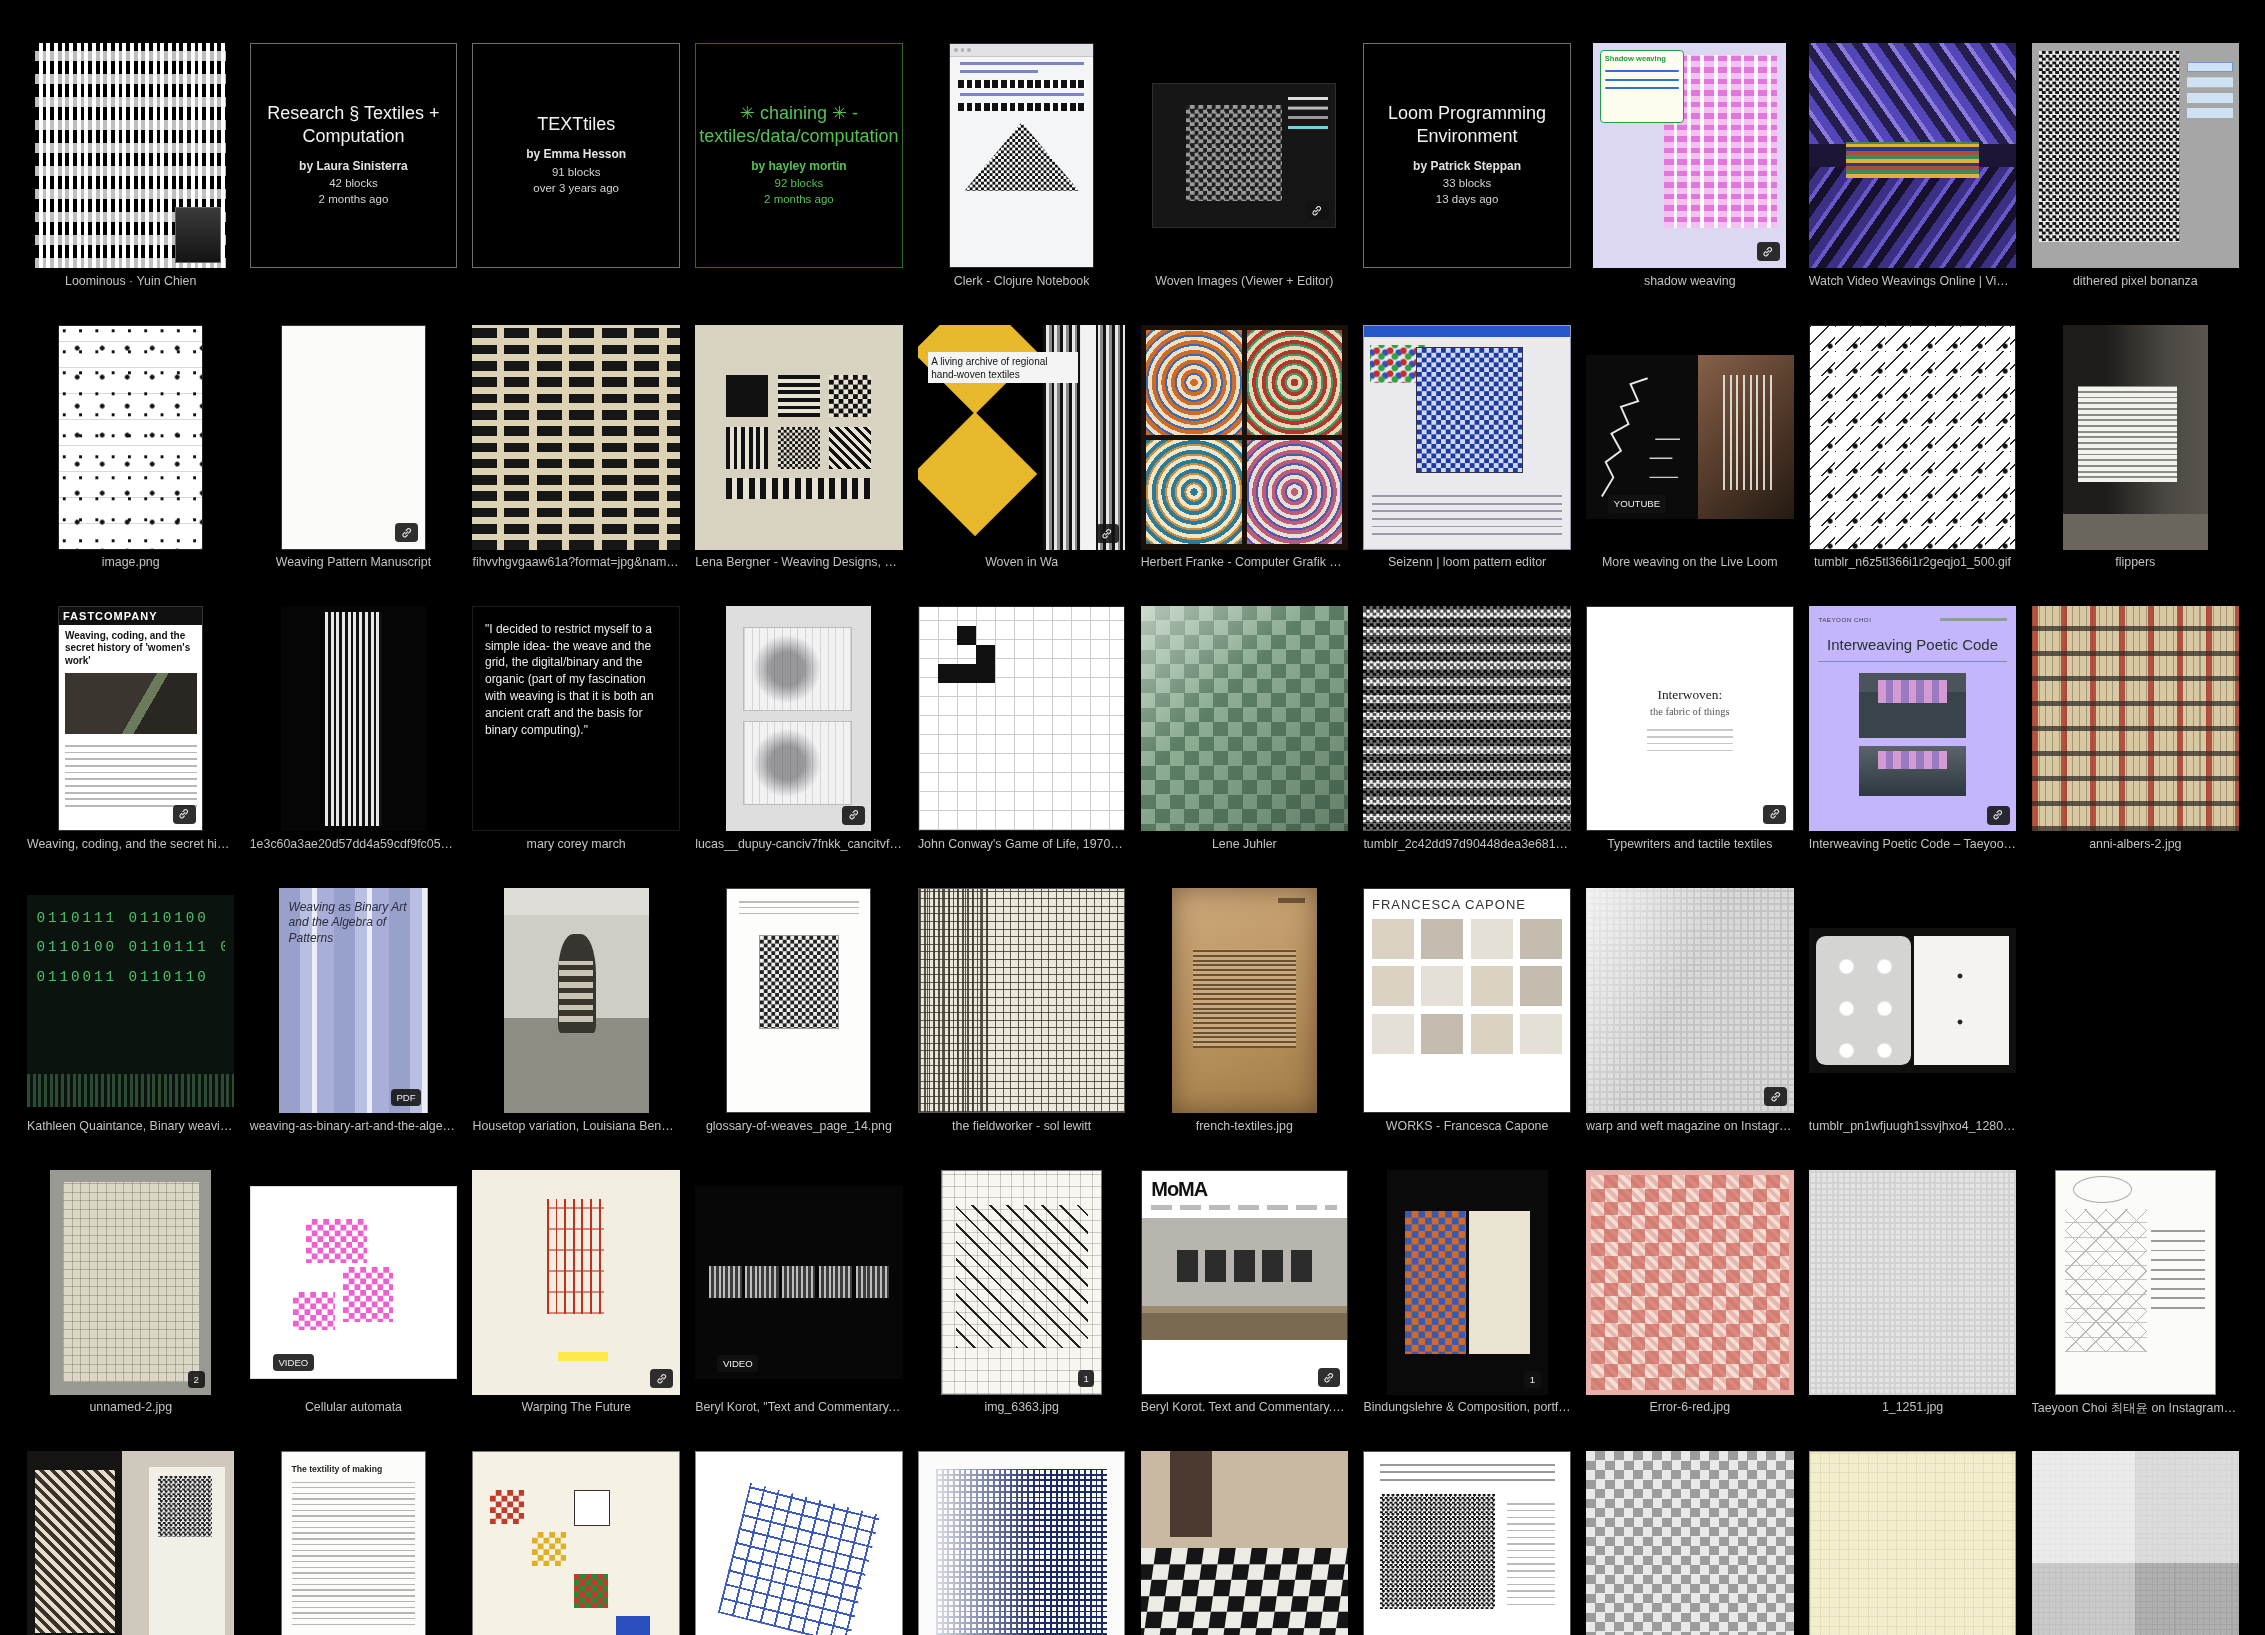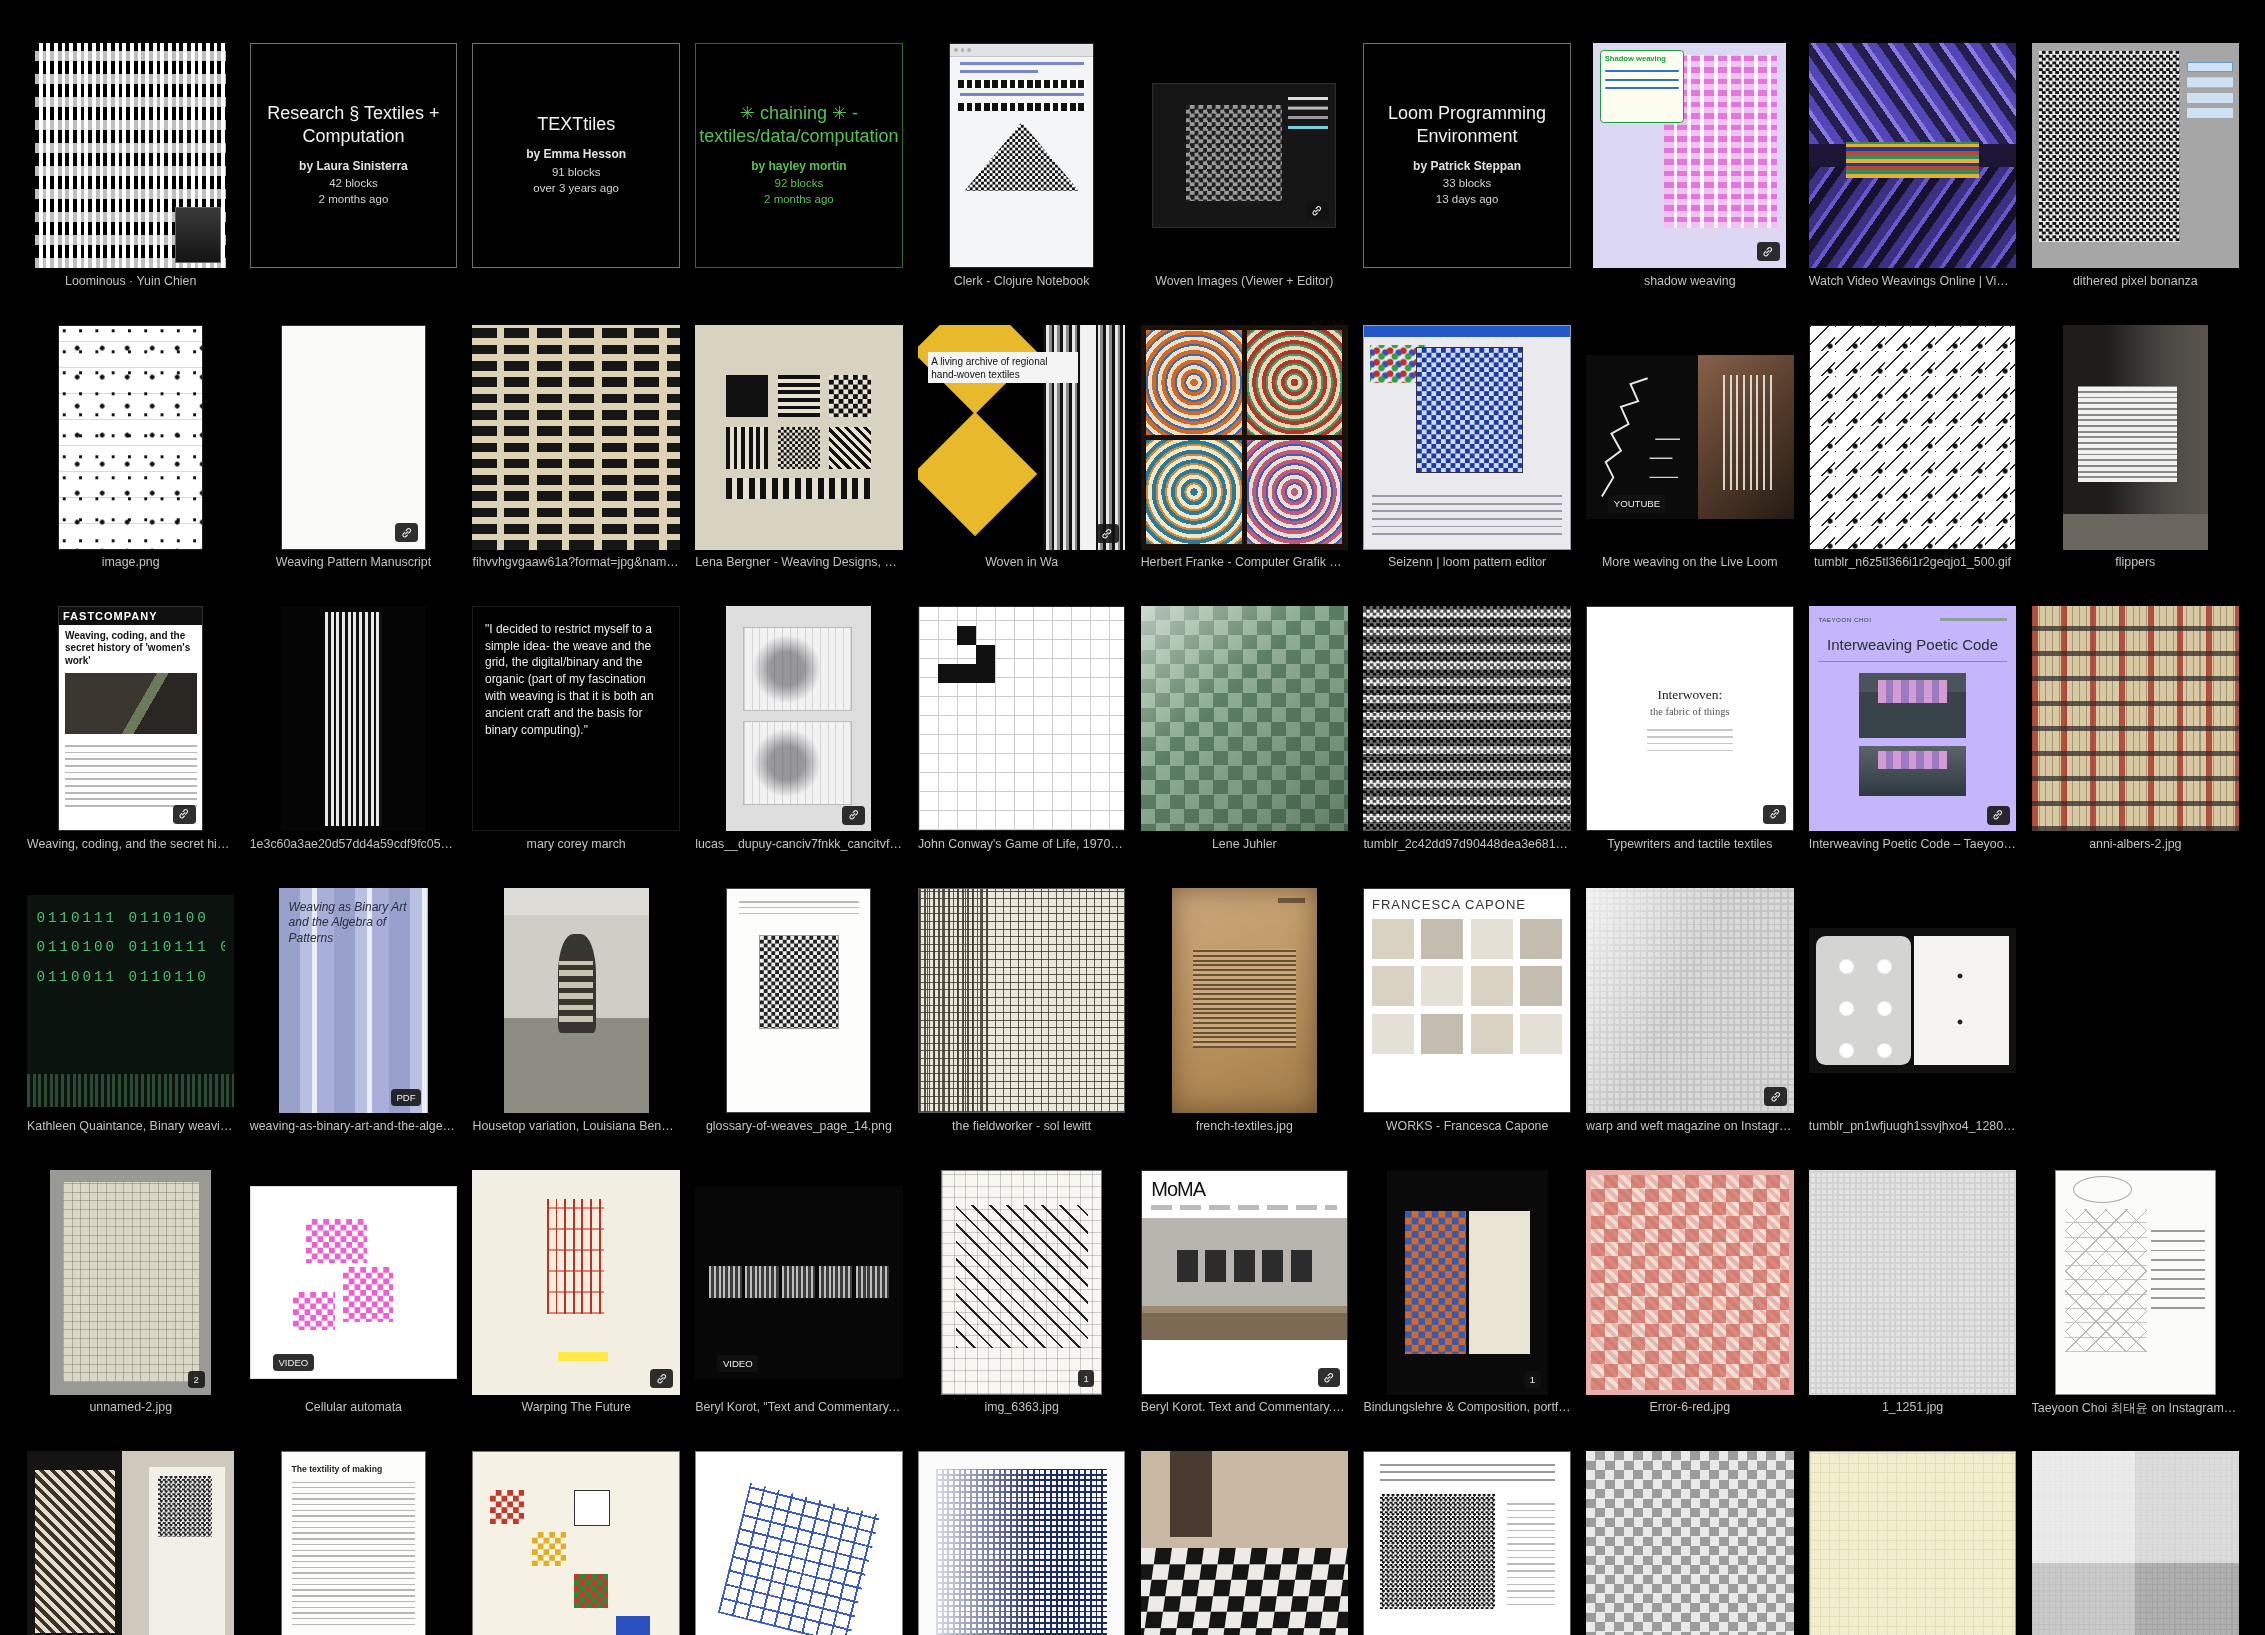--- a/index.html
+++ b/index.html
@@ -232,21 +232,21 @@
   .t-warping .hl{position:absolute;left:86px;bottom:34px;width:50px;height:8.6px;background:#ffe84a;}
   .t-korot{width:100%;height:193px;background:#070707;}
   .t-korot .strip{position:absolute;left:13.4px;right:13.4px;top:80px;height:32.5px;display:flex;gap:3.8px;}
   .t-korot .strip div{flex:1;background:repeating-linear-gradient(90deg,#bdbdbd 0 1.9px,#3c3c3c 1.9px 4.8px);}
   .t-draftpage{width:161px;height:225px;background:#f7f6f1;border:1px solid #777;
     background-image:repeating-linear-gradient(0deg,rgba(0,0,0,.18) 0 1px,transparent 1px 11.5px),
     repeating-linear-gradient(90deg,rgba(0,0,0,.18) 0 1px,transparent 1px 11.5px);}
   .t-draftpage .marks{position:absolute;left:13.4px;right:13.4px;top:34px;height:143px;
     background:repeating-linear-gradient(45deg,#222 0 1.9px,transparent 1.9px 12.4px);}
   .t-moma{width:100%;height:225px;background:#fff;border:1px solid #333;}
-  .t-moma .logo{font-size:20px;font-weight:normal;color:#111;padding:7.6px 9.6px 1.9px 9.6px;letter-spacing:-1px;}
+  .t-moma .logo{font-size:20px;font-weight:bold;color:#111;padding:7.6px 9.6px 1.9px 9.6px;letter-spacing:-1px;}
   .t-moma .nav{margin:1.9px 9.6px 7.6px 9.6px;height:4.8px;background:repeating-linear-gradient(90deg,#bbb 0 21px,transparent 21px 29px);}
   .t-moma .gal{margin:0;height:122px;background:linear-gradient(#b8b4ae 0 72%,#9a8a70 72% 78%,#7a6a52 78% 100%);
     display:flex;gap:7.6px;align-items:center;justify-content:center;}
   .t-moma .gal div{width:21px;height:32.5px;background:#2c2c2c;margin-top:-25px;}
   .t-bindbook{width:161px;height:225px;background:#0a0a0a;display:flex;align-items:center;justify-content:center;gap:2.9px;}
   .t-bindbook .lp{width:61px;height:143px;
     background:repeating-conic-gradient(#d06a2a 0 25%,#3a5ab0 0 50%) 0 0/13.4px 13.4px,#e8e2d2;}
   .t-bindbook .rp{width:61px;height:143px;background:#eae4d4;}
   .t-errorred{width:100%;height:225px;
     background:repeating-linear-gradient(45deg,rgba(205,92,80,.3) 0 3.8px,transparent 3.8px 7.6px),

